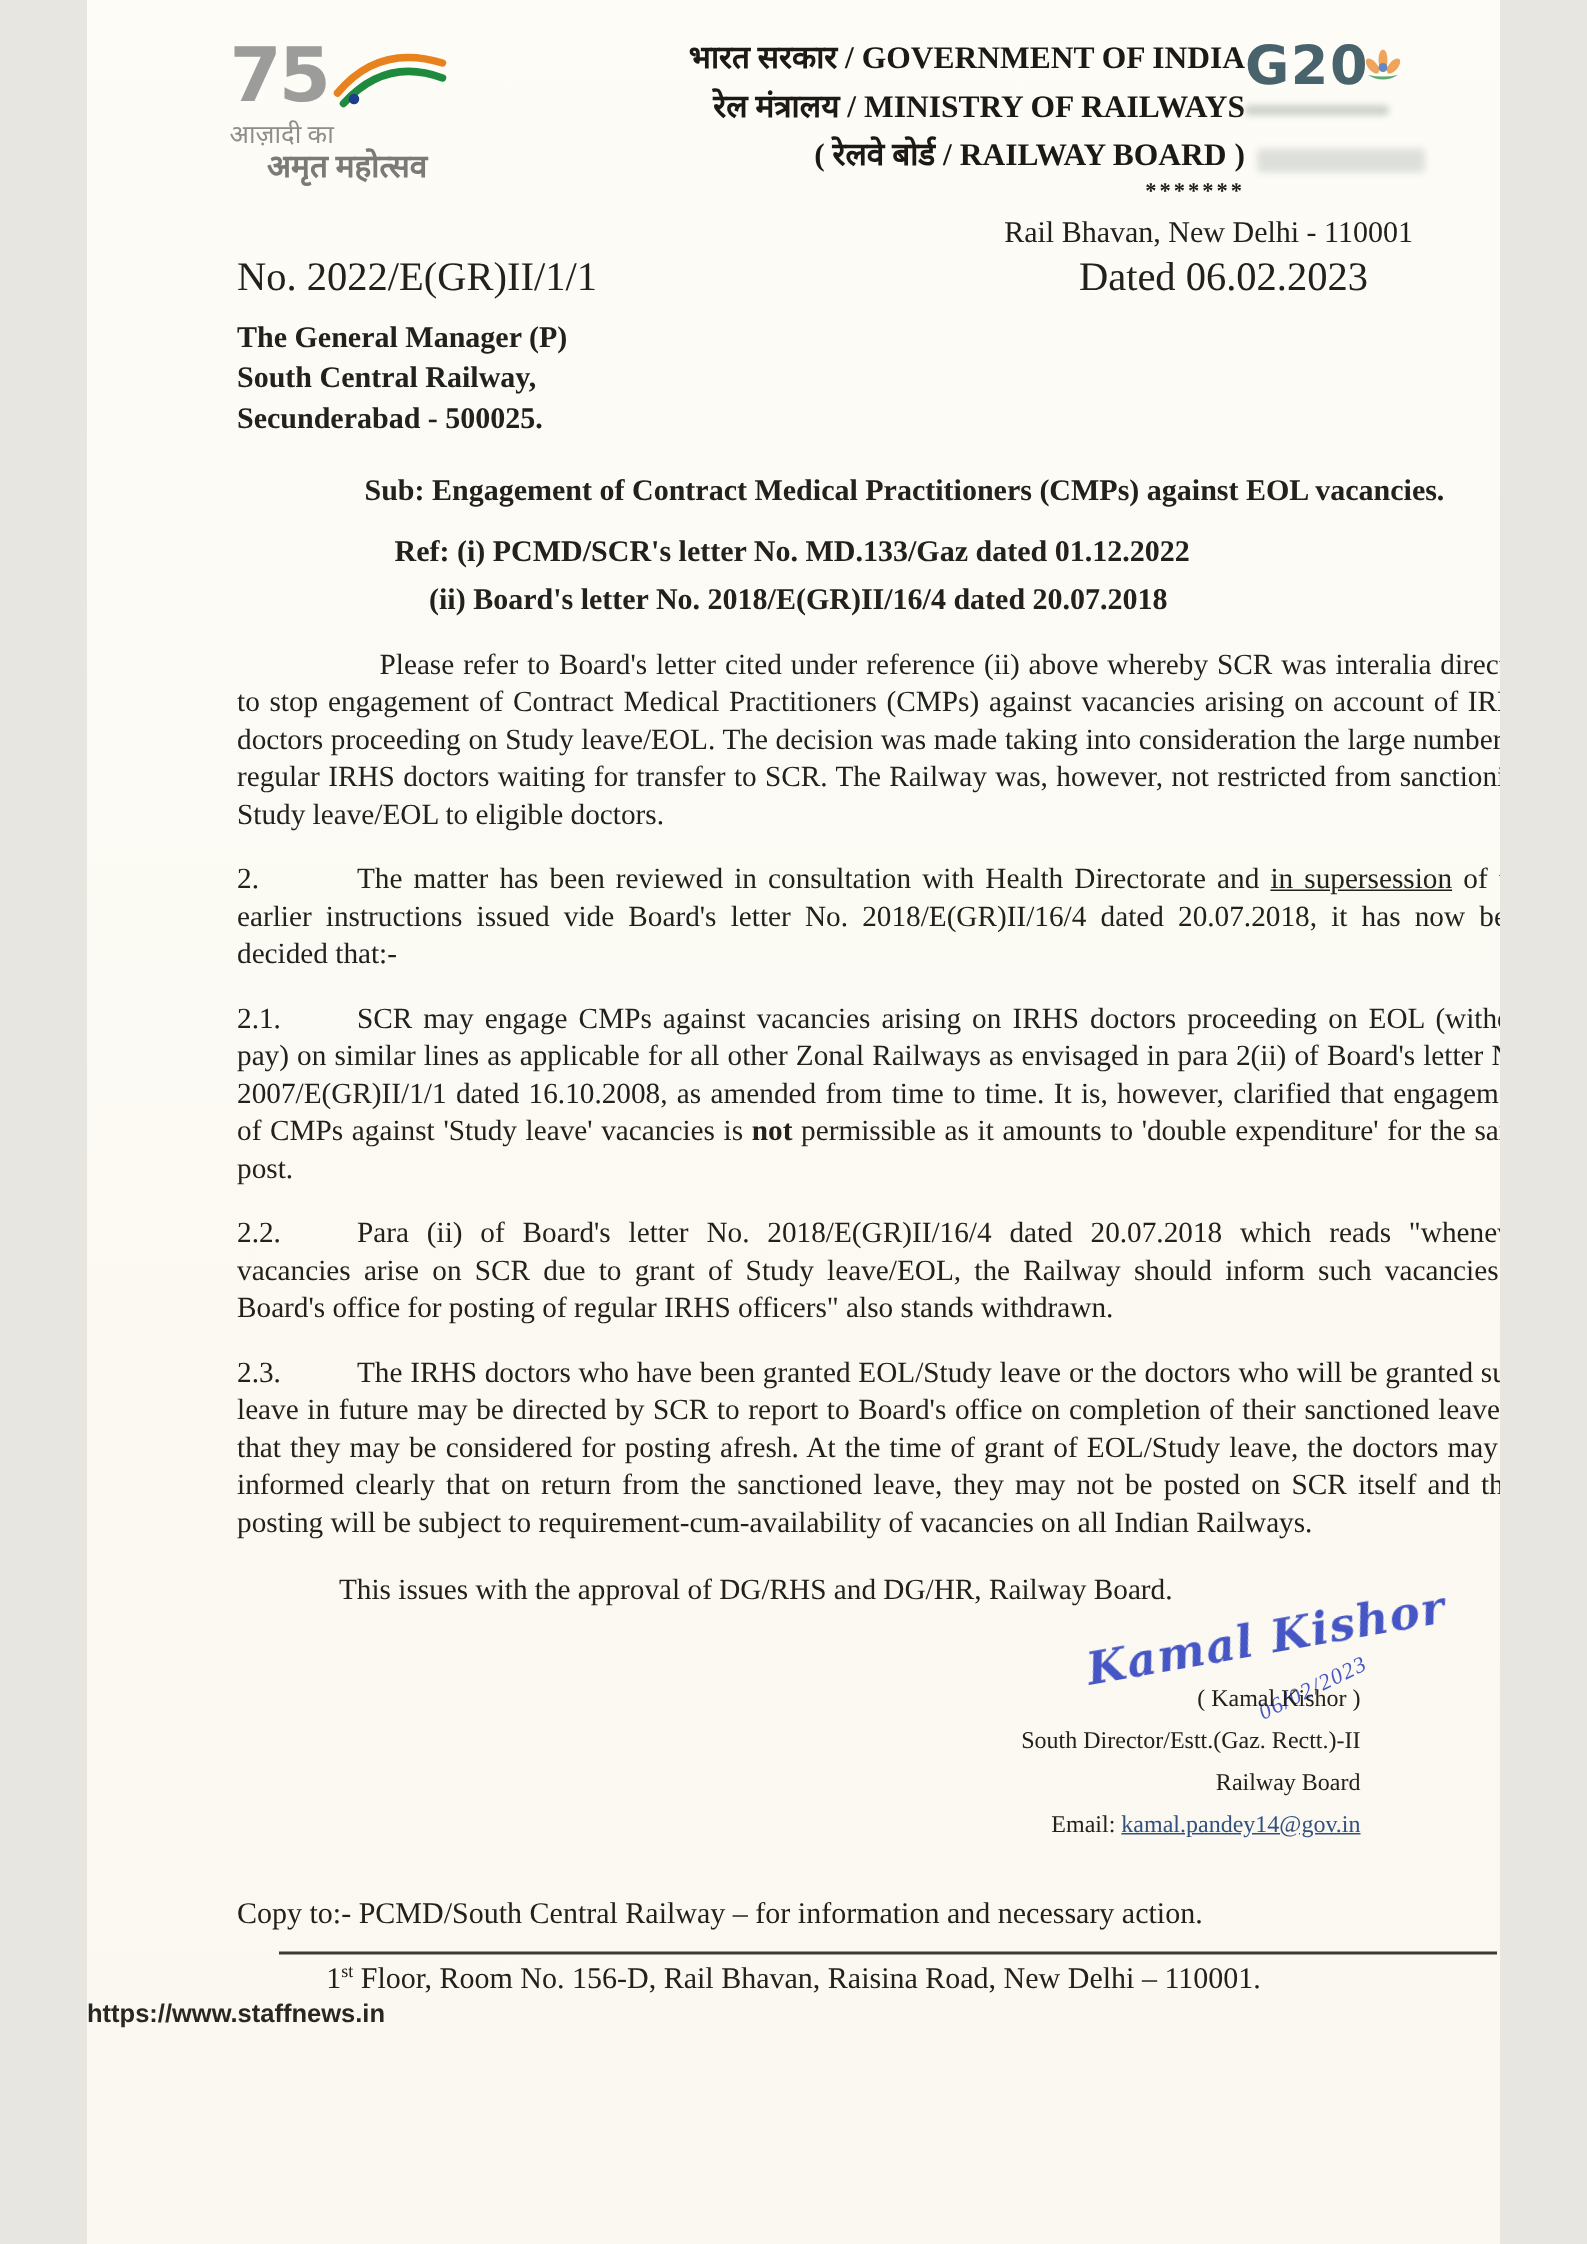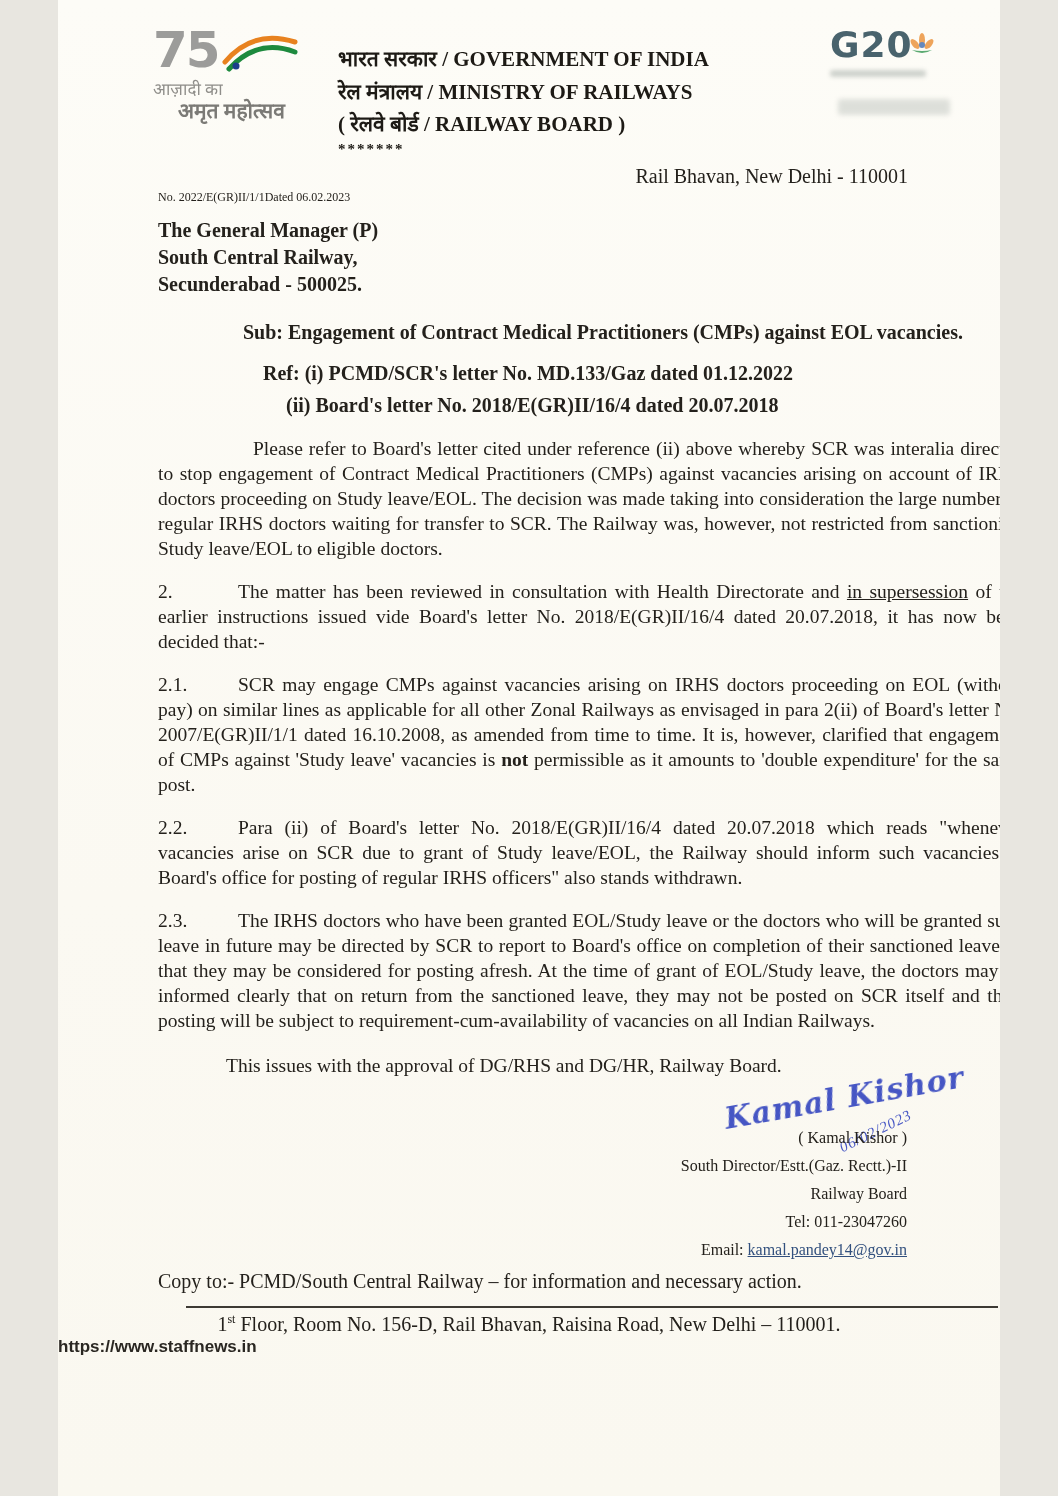--- a/index.html
+++ b/index.html
@@ -17,33 +17,33 @@
 
   
   .letterhead { display:flex; align-items:flex-start; padding:20px 45px 0 95px; }
   .azadi { width:185px; flex:0 0 auto; }
   .azadi-top { display:flex; align-items:flex-end; height:54px; }
   .azadi-num { font-family:"DejaVu Sans",sans-serif; font-size:50px; font-weight:bold; color:#9c9c9a; line-height:0.95; letter-spacing:-2px; }
   .azadi-swoosh { width:78px; height:42px; margin-left:2px; }
   .azadi-t1 { font-size:17px; color:#8f8e8a; margin-top:3px; }
   .azadi-t2 { font-size:21px; color:#7b7a76; font-weight:bold; line-height:1.1;margin-left:25px; }
 
-  .head-center { flex:1; text-align:left; font-weight:bold; font-size:21px; line-height:1.55; color:#1d1a15; padding-top:2px;margin-top:21px; }
+  .head-center { flex:1; text-align:right; font-weight:bold; font-size:21px; line-height:1.55; color:#1d1a15; padding-top:2px; }
   .hc-stars { font-size:15px; letter-spacing:2px; margin-top:-3px; font-weight:bold; }
 
   .g20 { width:125px; flex:0 0 auto; position:relative; padding-top:4px; }
   .g20-text { font-family:"DejaVu Sans",sans-serif; font-size:36px; font-weight:bold; color:#49636d; letter-spacing:1px; filter:blur(0.5px); }
   .g20-lotus { position:absolute; top:10px; left:78px; width:28px; height:28px; opacity:.8; }
   .blur-bar { background:#96a09a; border-radius:3px; }
   .b1 { width:96px; height:7px; margin-top:5px; opacity:.45; filter:blur(2px); }
   .b2 { width:112px; height:16px; margin:22px 0 0 8px; opacity:.3; filter:blur(2.5px); }
 
   
-  .place-line { text-align:right; padding-right:92px; font-size:20px; margin-top:4px; }
-  .no-date-row { display:flex; justify-content:flex-start; padding:0 88px 0 100px; font-size:12px; margin-top:2px; }
+  .place-line { text-align:right; padding-right:58px; font-size:20px; margin-top:4px; }
+  .no-date-row { display:flex; justify-content:space-between; padding:0 88px 0 100px; font-size:27px; margin-top:2px; }
 
   
   .addressee { margin:12px 0 0 100px; font-weight:bold; font-size:20px; line-height:27px; }
 
   
   .subject { margin:20px 0 0 185px; width:772px; font-weight:bold; font-size:20px; line-height:28px; padding-left:53px; text-indent:-53px; }
   .ref1 { margin:14px 0 0 205px; font-weight:bold; font-size:20px; line-height:26px; }
   .ref2 { margin:6px 0 0 228px; font-weight:bold; font-size:20px; line-height:26px; }
 
   
@@ -144,21 +144,20 @@
 
   <div class="sig-area">
     <div class="hand">
       <span class="hand-name">Kamal Kishor</span>
       <span class="hand-date">06/02/2023</span>
     </div>
     <div class="sig-block">
       <div>( Kamal Kishor )</div>
       <div>South Director/Estt.(Gaz. Rectt.)-II</div>
       <div>Railway Board</div>
-      <div>Tel: 011-23047260</div>
       <div>
         <span>Email:</span>
         <a class="email-link">kamal.pandey14@gov.in</a>
       </div>
     </div>
   </div>
 
   <div class="copy-line">Copy to:- PCMD/South Central Railway – for information and necessary action.</div>
 
   <div class="footer">

